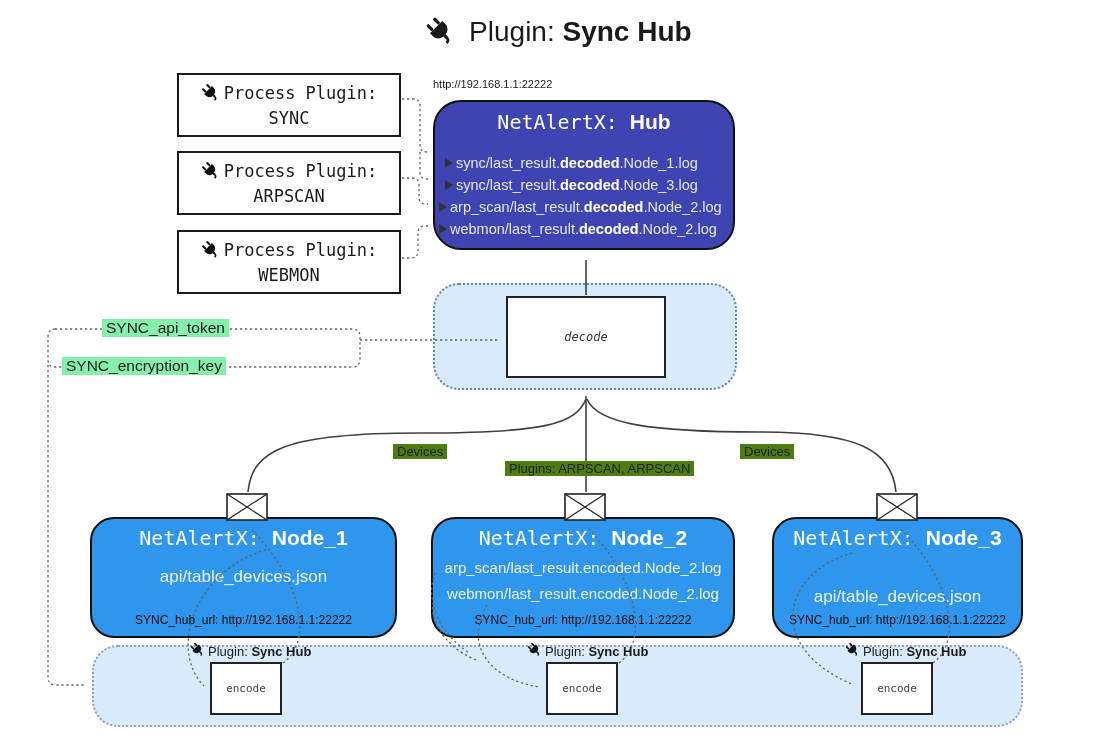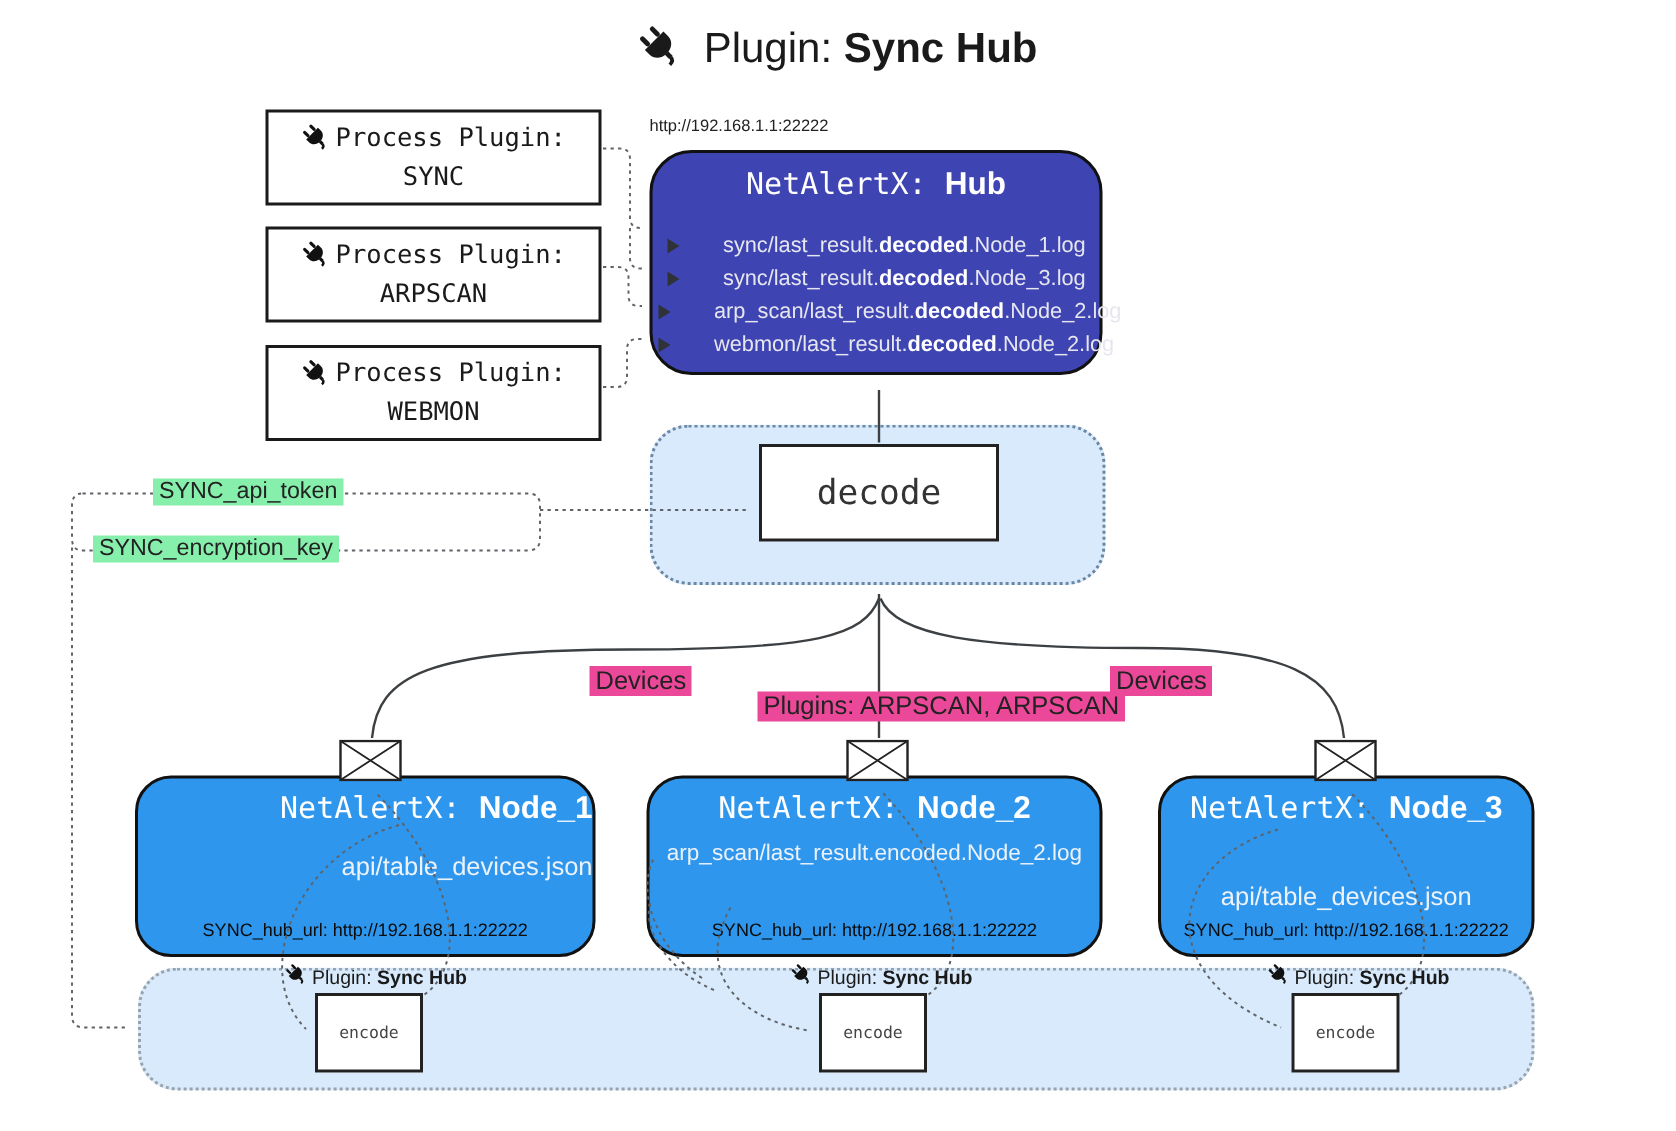--- a/index.html
+++ b/index.html
@@ -19,36 +19,36 @@
         font-size:17px;z-index:2;}
   .pbox .r1{display:flex;align-items:flex-start;gap:4px;}
   .pbox .r2{margin-top:2px;}
 
   
   .hub{left:433px;top:100px;width:302px;height:150px;background:var(--hub,#3E44B2);
        border:2px solid #111;border-radius:28px;z-index:1;box-sizing:border-box;
        display:flex;flex-direction:column;align-items:center;padding-top:8px;}
   .hub-title{color:#ffffff;font-size:20px;margin-bottom:18px;}
   .hub-title .nm{font-weight:700;font-family:"Liberation Sans",sans-serif;font-size:21px;}
-  .hline{color:#e6e6ef;font-size:14.5px;line-height:22px;white-space:nowrap;display:flex;align-items:center;align-self:flex-start;padding-left:4px;gap:26px;}
+  .hline{color:#e6e6ef;font-size:14.5px;line-height:22px;white-space:nowrap;display:flex;align-items:center;align-self:flex-start;padding-left:4px;}
   .hline .tri{width:0;height:0;border-top:5px solid transparent;border-bottom:5px solid transparent;
               border-left:8px solid #2f3337;margin-right:3px;flex:0 0 auto;}
   .hline b{color:#fff;font-weight:700;}
   .huburl{left:433px;top:78px;width:302px;text-align:left;font-size:11px;color:#222;z-index:2;}
 
   
   .dband{left:433px;top:283px;width:304px;height:107px;background:var(--band,#D8EAFB);
          border:2px dotted #6b87a3;border-radius:26px;box-sizing:border-box;z-index:1;}
-  .dbox{left:506px;top:296px;width:160px;height:65px;background:#fff;border:2px solid #222;
+  .dbox{left:506px;top:296px;width:160px;height:82px;background:#fff;border:2px solid #222;
         box-sizing:border-box;display:flex;align-items:center;justify-content:center;
-        font-size:23px;color:#333;z-index:3;}
+        font-size:12px;color:#333;z-index:3;font-style:italic;}
 
   
   .linelabel{background:#86efac;padding:0 4px;font-size:15.5px;color:#222;z-index:3;white-space:nowrap;}
-  .edgelabel{background:#ec4899;padding:0 4px;font-size:17px;color:#222;z-index:3;white-space:nowrap;}
+  .edgelabel{background:#4d7c0f;padding:0 4px;font-size:13px;color:#222;z-index:3;white-space:nowrap;}
 
   
   .node{top:517px;height:121px;background:var(--node,#2E96EC);border:2px solid #111;
         border-radius:24px;z-index:1;box-sizing:border-box;color:#fff;
         display:flex;flex-direction:column;align-items:center;padding-top:7px;}
   .node-title{font-size:20px;white-space:nowrap;}
   .node-title .nm{font-weight:700;font-family:"Liberation Sans",sans-serif;font-size:21px;}
   .nfile{color:#ecf2fa;font-size:15px;line-height:26px;white-space:nowrap;}
   .nfile.pad{margin-top:14px;font-size:17px;}
   .nurl{position:absolute;bottom:9px;left:0;right:0;text-align:center;color:#0b0b0b;font-size:12px;white-space:nowrap;}
@@ -199,32 +199,33 @@
       <span>decode</span>
     </div>
 
   <div class="abs linelabel" style="left:102px;top:319px;">SYNC_api_token</div>
   <div class="abs linelabel" style="left:62px;top:357px;">SYNC_encryption_key</div>
 
   <div class="abs edgelabel" style="left:393px;top:444px;">Devices</div>
   <div class="abs edgelabel" style="left:505px;top:461px;">Plugins: ARPSCAN, ARPSCAN</div>
   <div class="abs edgelabel" style="left:740px;top:444px;">Devices</div>
 
-  <div class="abs node" style="left:90px;width:307px;align-items:flex-end;">
+  <div class="abs node" style="left:90px;width:307px;">
     <div class="node-title mono">
       <span>NetAlertX:</span> <span class="nm">Node_1</span>
     </div>
     <div class="nfile pad">api/table_devices.json</div>
     <div class="nurl">SYNC_hub_url: http://192.168.1.1:22222</div>
   </div>
   <div class="abs node" style="left:431px;width:304px;">
     <div class="node-title mono">
       <span>NetAlertX:</span> <span class="nm">Node_2</span>
     </div>
     <div class="nfile" style="margin-top:5px;">arp_scan/last_result.encoded.Node_2.log</div>
+    <div class="nfile">webmon/last_result.encoded.Node_2.log</div>
     <div class="nurl">SYNC_hub_url: http://192.168.1.1:22222</div>
   </div>
   <div class="abs node" style="left:772px;width:251px;gap:20px;">
     <div class="node-title mono">
       <span>NetAlertX:</span> <span class="nm">Node_3</span>
     </div>
     <div class="nfile pad">api/table_devices.json</div>
     <div class="nurl">SYNC_hub_url: http://192.168.1.1:22222</div>
   </div>
 

